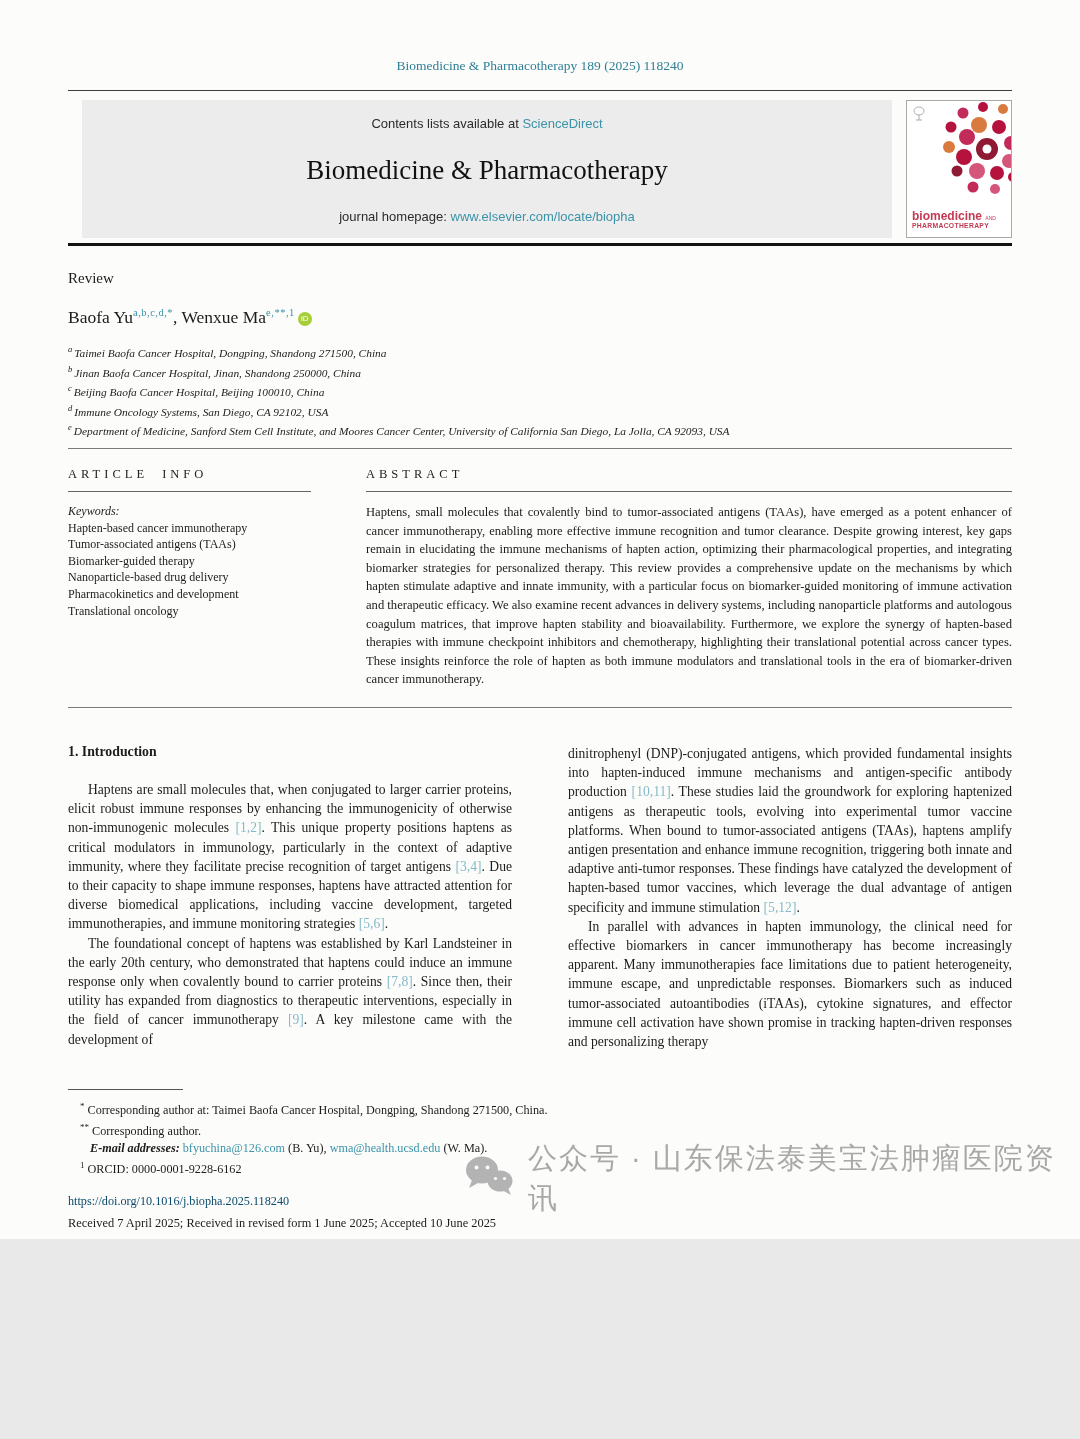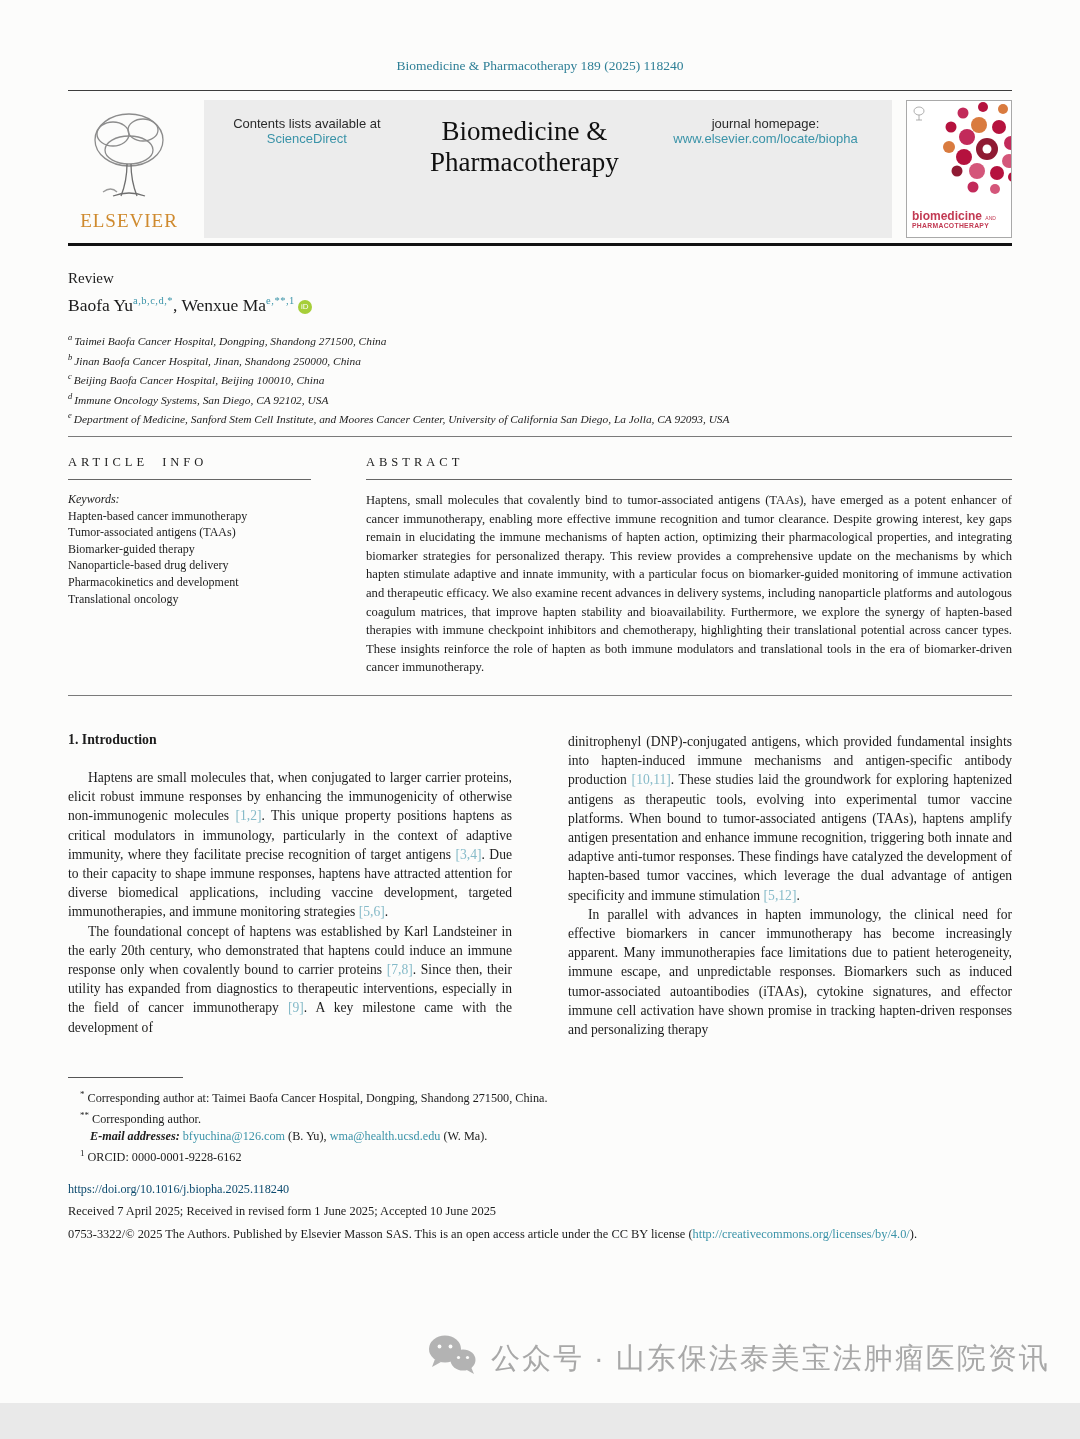--- a/index.html
+++ b/index.html
@@ -1,36 +1,36 @@
 <!DOCTYPE html>
 <html lang="en"><head>
 <meta charset="utf-8">
 <style>
   * { margin:0; padding:0; box-sizing:border-box; }
   body { background:#e9e9e9; font-family:"Liberation Serif", serif; }
-  .page { width:1080px; height:1403px; background:#fcfcfb; margin:0 auto; position:relative; overflow:hidden; color:#1c1c1c; }
+  .page { width:1080px; height:1239px; background:#fcfcfb; margin:0 auto; position:relative; overflow:hidden; color:#1c1c1c; }
   .content { padding:0 68px; }
 
   
   .journal-ref { text-align:center; color:#2e7f96; font-size:13.5px; padding-top:58px; }
   .top-rule { border-top:1.5px solid #3d3d3d; margin-top:16px; }
   .header-row { display:flex; margin-top:9px; }
   .logo-block { width:122px; display:flex; flex-direction:column; align-items:center; padding-top:6px; }
   .elsevier-text { font-size:19px; color:#cf8a2e; letter-spacing:1px; margin-top:2px; }
-  .center-box { flex:1; background:#ececec; margin:0 14px; text-align:center; padding:16px 18px 14px; height:138px; display:flex; flex-direction:row; justify-content:space-between; }
+  .center-box { flex:1; background:#ececec; margin:0 14px; text-align:center; padding:16px 18px 14px; height:138px; display:flex; flex-direction:column; justify-content:space-between; }
   .contents-line, .homepage-line { font-family:"Liberation Sans", sans-serif; font-size:13px; color:#2b2b2b; }
   .center-title { font-size:27px; color:#111; }
   .link { color:#3a93a8; }
   .cover-box { width:106px; height:138px; background:#fff; border:1px solid #a9a9a9; position:relative; overflow:hidden; }
   .thick-rule { border-top:3.5px solid #121212; margin-top:5px; }
 
   
   .review { font-size:15px; margin-top:24px; }
   .title { font-size:26.5px; font-weight:400; line-height:34px; margin-top:16px; color:#151515; }
-  .authors { margin-top:8px; font-size:17.5px; }
+  .authors { margin-top:20px; font-size:17.5px; }
   .auth-sup { color:#3a93a8; font-size:10.5px; vertical-align:super; letter-spacing:0.5px; }
   .orcid { display:inline-block; width:14px; height:14px; border-radius:50%; background:#a6ce39; color:#fff; font-size:8px; text-align:center; line-height:14px; font-family:"Liberation Sans", sans-serif; vertical-align:middle; margin-left:3px; }
   .affils { margin-top:14px; font-style:italic; font-size:11.4px; line-height:15.8px; color:#222; }
   .affil sup { font-size:8.5px; margin-right:2px; }
 
   .rule-1 { border-top:1px solid #7a7a7a; margin-top:8px; }
   .rule-2 { border-top:1px solid #7a7a7a; margin-top:18px; }
 
   
   .info-abs { display:flex; }
@@ -57,52 +57,38 @@
   .footnotes .fline { padding-left:12px; }
   .fn-marker { font-size:9px; vertical-align:super; margin-right:3px; }
   .em-label { font-style:italic; font-weight:bold; }
   .email-line { padding-left:22px; }
   .doi-line { font-size:12.2px; margin-top:16px; }
   .doi-line span { color:#0c4a6e; }
   .received { font-size:12.4px; margin-top:7px; }
   .copyright { font-size:12.4px; margin-top:7px; text-align:justify; line-height:17px; }
 
   
-  .watermark { position:absolute; left:427px; bottom:20px; display:flex; align-items:center; gap:14px; color:#a8a8a8; font-family:"Liberation Sans", sans-serif; font-size:29px; letter-spacing:2px; }
+  .watermark { position:absolute; left:464px; bottom:20px; display:flex; align-items:center; gap:14px; color:#a8a8a8; font-family:"Liberation Sans", sans-serif; font-size:29px; letter-spacing:2px; }
 
   
   .cover-text { position:absolute; left:5px; bottom:7px; color:#c23a53; font-family:"Liberation Sans", sans-serif; line-height:1; }
   .cover-text .l1 { font-size:12px; font-weight:bold; }
   .cover-text .l1 .and { font-size:5px; font-weight:normal; }
   .cover-text .l2 { font-size:6.8px; font-weight:bold; letter-spacing:0.3px; margin-top:1px; }
 </style>
 </head>
 <body>
 
 <div class="page">
   <div class="content">
 
     <div class="journal-ref">Biomedicine &amp; Pharmacotherapy 189 (2025) 118240</div>
     <div class="top-rule"></div>
 
     <div class="header-row">
-      <div class="logo-block">
-        <span>
-          <svg width="92" height="98" viewBox="0 0 92 98" fill="none" stroke="#8c8c8c" stroke-width="1.3">
-            <ellipse cx="46" cy="34" rx="34" ry="26"></ellipse>
-            <ellipse cx="30" cy="28" rx="16" ry="12"></ellipse>
-            <ellipse cx="60" cy="24" rx="15" ry="11"></ellipse>
-            <ellipse cx="46" cy="44" rx="24" ry="14"></ellipse>
-            <path d="M44 58 C44 70 42 80 38 90 M48 58 C48 70 50 80 54 90" stroke="#6f6f6f"></path>
-            <path d="M30 90 Q46 84 62 90" stroke="#6f6f6f"></path>
-            <path d="M20 86 Q28 80 34 86" stroke="#9a9a9a"></path>
-          </svg>
-        </span>
-        <div class="elsevier-text">ELSEVIER</div>
-      </div>
 
       <div class="center-box">
         <div class="contents-line">
           <span>Contents lists available at </span><span class="link">ScienceDirect</span>
         </div>
         <div class="center-title">Biomedicine &amp; Pharmacotherapy</div>
         <div class="homepage-line">
           <span>journal homepage: </span><span class="link">www.elsevier.com/locate/biopha</span>
         </div>
       </div>

